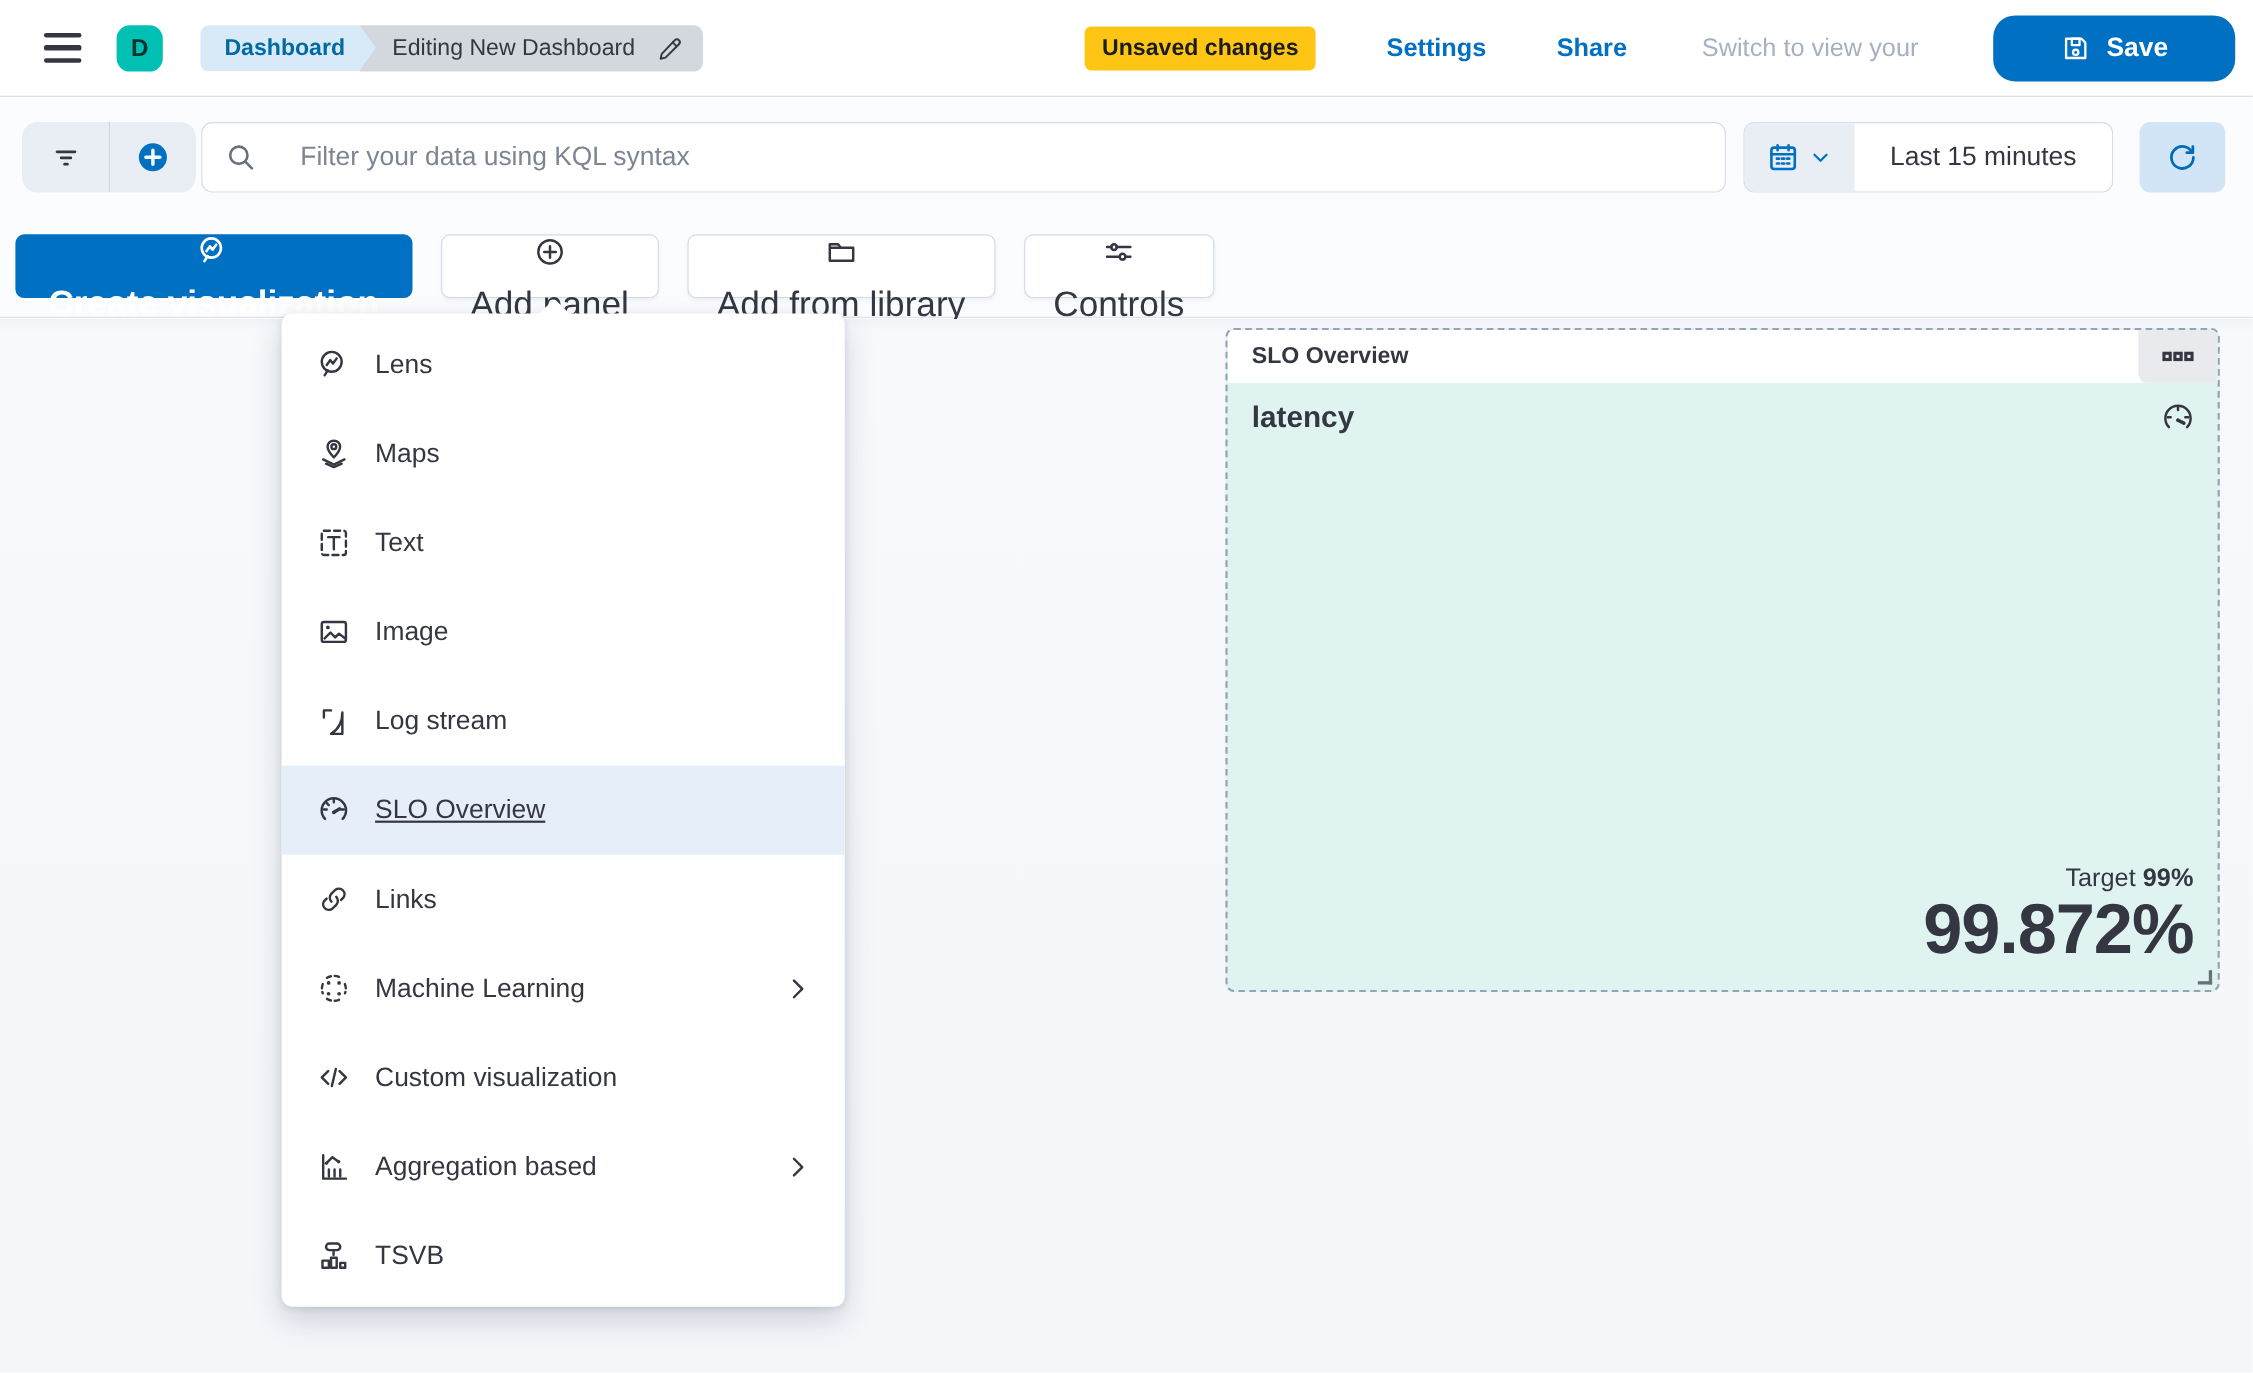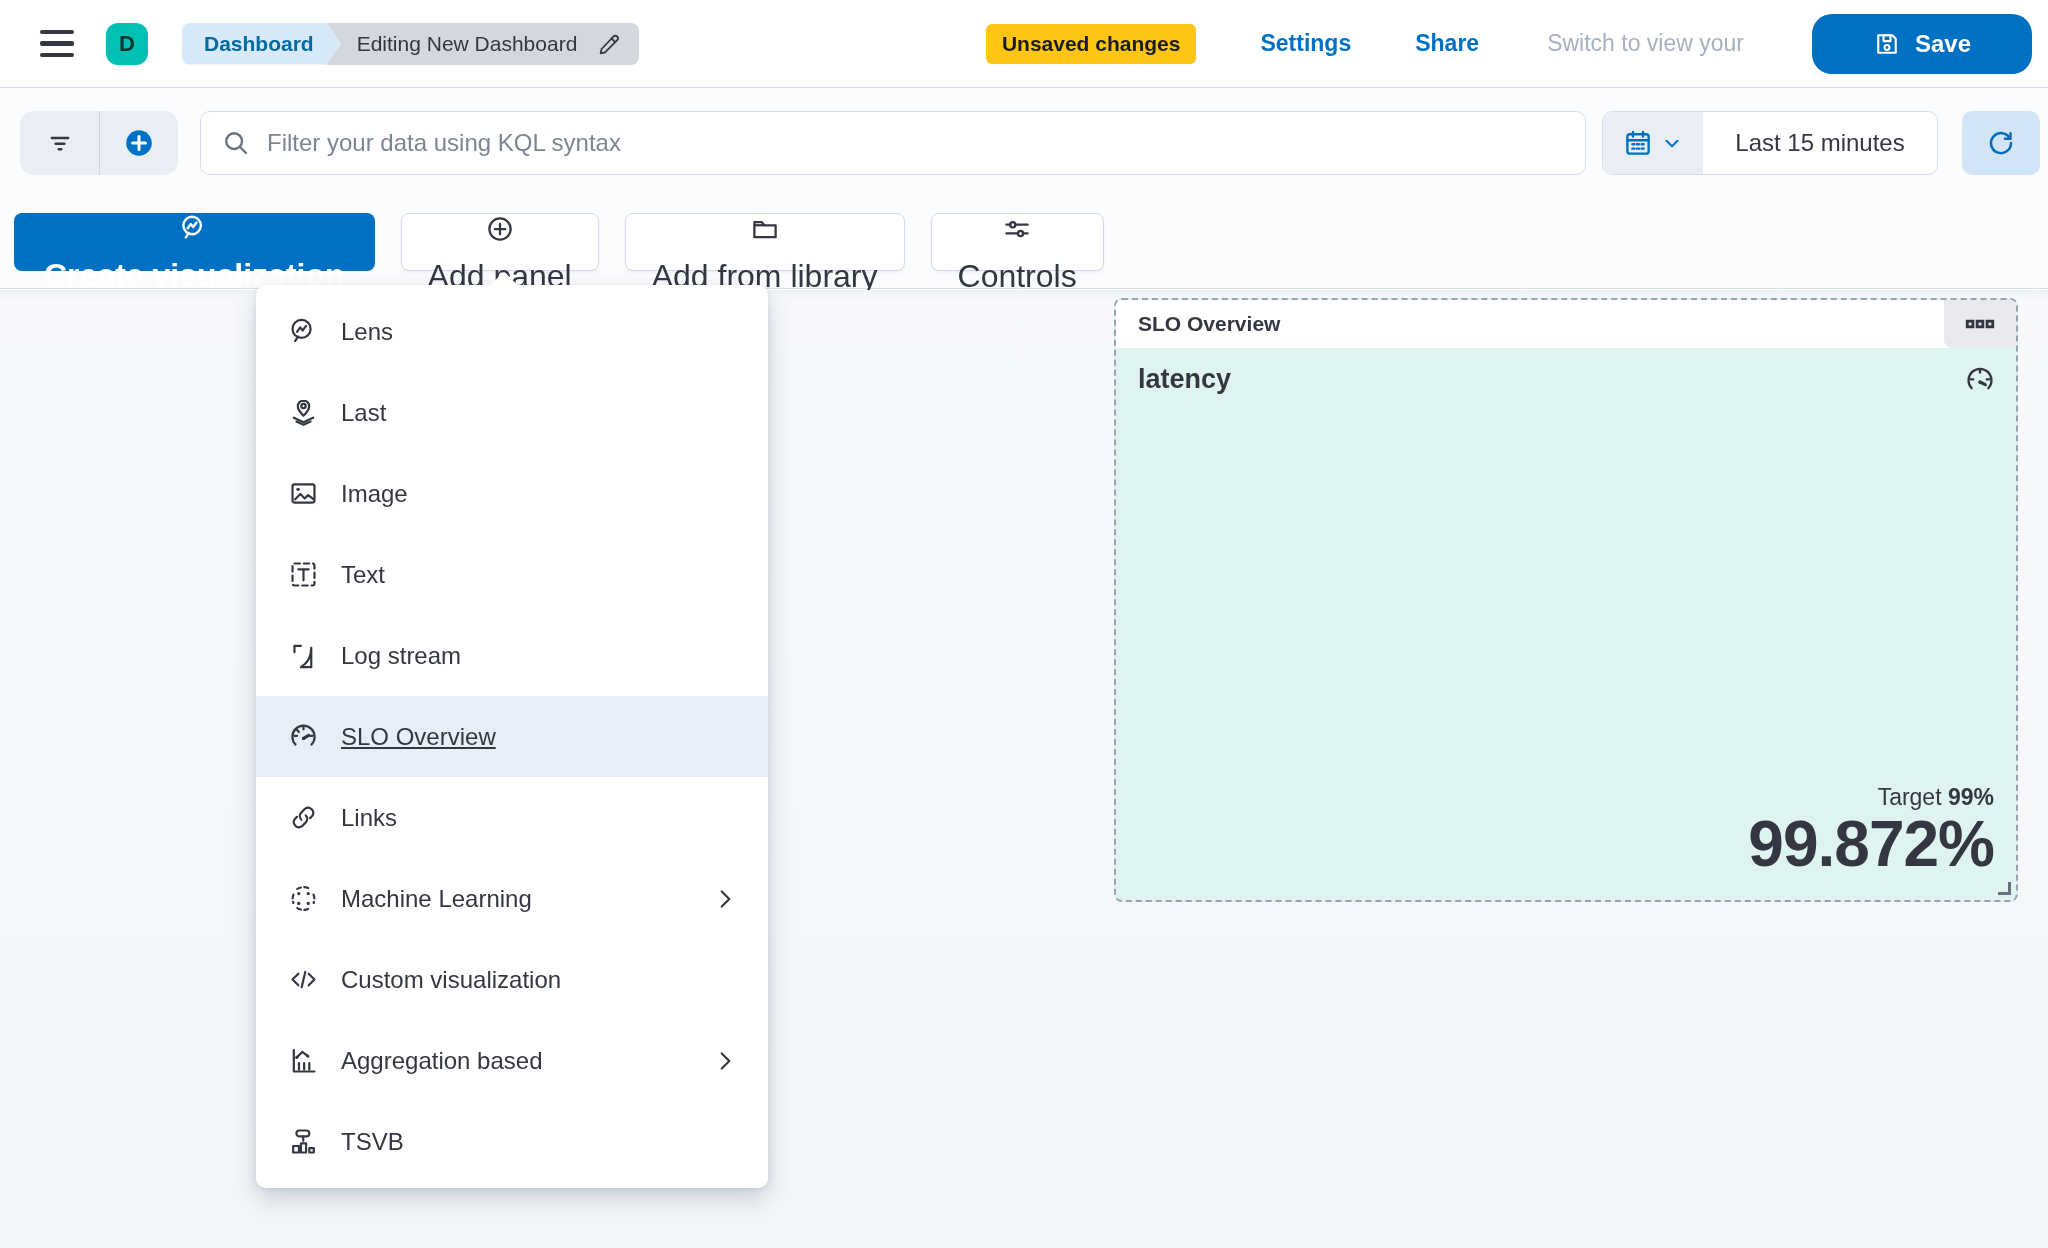--- a/index.html
+++ b/index.html
@@ -20,21 +20,21 @@
   .badge-warn { background:#fec514; color:#1b1c21; font-weight:700; font-size:21px; padding:8px 16px; border-radius:6px; }
   .hdr-link { font-size:23px; font-weight:600; color:#0071c2; margin-left:48px; cursor:pointer; }
   .hdr-link.disabled { color:#a7b0c0; font-weight:500; margin-left:52px; cursor:default; }
   .save-btn { margin-left:52px; width:220px; height:60px; background:#0071c2; border:none; border-radius:20px; color:#fff; font-family:inherit; font-size:24px; font-weight:600; display:flex; align-items:center; justify-content:center; gap:14px; cursor:pointer; }
 
   
   .querybar { position:absolute; left:0; top:89px; width:2048px; height:107px; background:#fbfcfe; display:flex; align-items:center; }
   .filter-group { display:flex; margin-left:20px; height:64px; background:#e9edf4; border-radius:14px; overflow:hidden; }
   .filter-group .seg { width:79px; display:flex; align-items:center; justify-content:center; cursor:pointer; }
   .filter-group .seg + .seg { border-left:1px solid #cfd6e2; }
-  .search-box { margin-left:22px; width:1386px; height:64px; background:#fff; border:1px solid #d6dce8; border-radius:10px; display:flex; align-items:center; padding:0 20px; }
+  .search-box { margin-left:5px; width:1386px; height:64px; background:#fff; border:1px solid #d6dce8; border-radius:10px; display:flex; align-items:center; padding:0 20px;gap:23px; }
   .search-box input { border:none; outline:none; flex:1; font-family:inherit; font-size:24px; color:#343741; margin-left:16px; background:transparent; }
   .search-box input::placeholder { color:#7e8592; opacity:1; }
   .timepicker { margin-left:16px; display:flex; height:64px; border:1px solid #d6dce8; border-radius:10px; overflow:hidden; background:#fff; }
   .timepicker .cal { width:100px; background:#e9edf4; display:flex; align-items:center; justify-content:center; gap:8px; cursor:pointer; }
   .timepicker .range { width:234px; display:flex; align-items:center; justify-content:center; font-size:24px; color:#343741; cursor:pointer; }
   .refresh-btn { margin-left:24px; width:78px; height:64px; background:#d2e5f7; border:none; border-radius:10px; display:flex; align-items:center; justify-content:center; cursor:pointer; }
 
   
   .toolbar { position:absolute; left:0; top:196px; width:2048px; height:93px; background:#fbfcfe; border-bottom:1px solid #d9dfe9; display:flex; align-items:center; }
   .btn { height:58px; border-radius:8px; display:flex; align-items:center; gap:14px; font-family:inherit; font-size:32px; cursor:pointer;flex-direction:column; }
@@ -215,40 +215,40 @@
   </div>
   <div class="menu-item">
     <span>
         <svg width="31" height="31" viewBox="0 0 24 24" fill="none" stroke="#343741" stroke-width="1.7" stroke-linecap="round" stroke-linejoin="round">
           <path d="M12 2.8c-2.6 0-4.4 1.9-4.4 4.3 0 3 4.4 7.4 4.4 7.4s4.4-4.4 4.4-7.4c0-2.4-1.8-4.3-4.4-4.3z"></path>
           <circle cx="12" cy="7" r="1.7"></circle>
           <path d="M4.5 16l7.5 3.6L19.5 16"></path>
           <path d="M6.5 19l5.5 2.4 5.5-2.4"></path>
         </svg>
       </span>
-    <span class="lbl">Last</span>
+    <span class="lbl">Maps</span>
+  </div>
+  <div class="menu-item">
+    <span>
+        <svg width="31" height="31" viewBox="0 0 24 24" fill="none" stroke="#343741" stroke-width="1.7" stroke-linecap="round">
+          <rect x="3.5" y="3.5" width="17" height="17" rx="1.5" stroke-dasharray="4.2 3"></rect>
+          <path d="M8 8h8M12 8v8.5"></path>
+        </svg>
+      </span>
+    <span class="lbl">Text</span>
   </div>
   <div class="menu-item">
     <span>
         <svg width="31" height="31" viewBox="0 0 24 24" fill="none" stroke="#343741" stroke-width="1.7" stroke-linejoin="round">
           <rect x="3.5" y="5" width="17" height="14" rx="1.5"></rect>
           <circle cx="7.8" cy="8.8" r="1.3" fill="#343741" stroke="none"></circle>
           <path d="M5 17l4.6-4.6 3.4 3.4 2.6-2.6 4.9 3.8"></path>
         </svg>
       </span>
     <span class="lbl">Image</span>
-  </div>
-  <div class="menu-item">
-    <span>
-        <svg width="31" height="31" viewBox="0 0 24 24" fill="none" stroke="#343741" stroke-width="1.7" stroke-linecap="round">
-          <rect x="3.5" y="3.5" width="17" height="17" rx="1.5" stroke-dasharray="4.2 3"></rect>
-          <path d="M8 8h8M12 8v8.5"></path>
-        </svg>
-      </span>
-    <span class="lbl">Text</span>
   </div>
   <div class="menu-item">
     <span>
         <svg width="31" height="31" viewBox="0 0 24 24" fill="none" stroke="#343741" stroke-width="1.7" stroke-linecap="round" stroke-linejoin="round">
           <path d="M5 9.5V4.5h5"></path>
           <path d="M10 21h8V6c0 7-3 12-8 15z"></path>
         </svg>
       </span>
     <span class="lbl">Log stream</span>
   </div>

